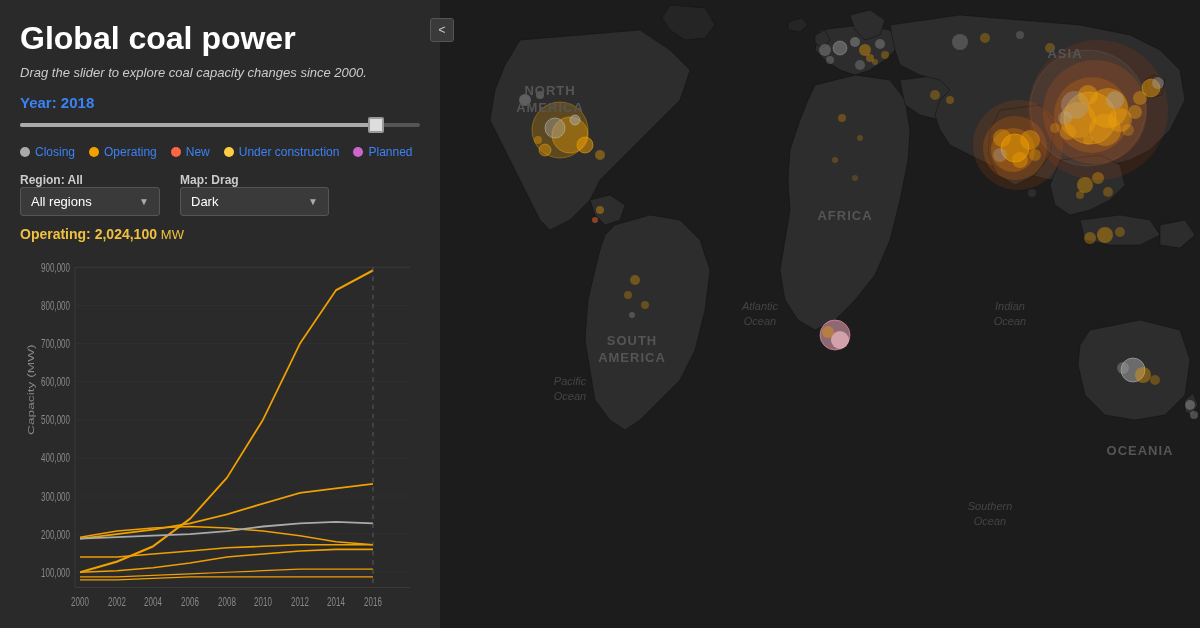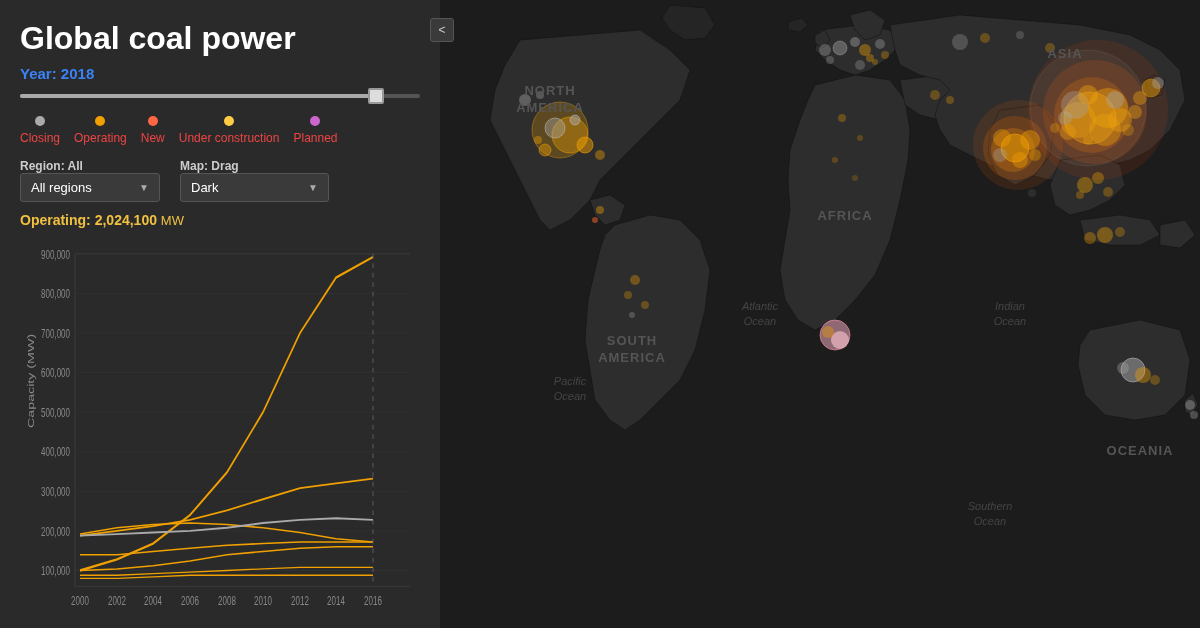--- a/index.html
+++ b/index.html
@@ -82,23 +82,22 @@
       display: flex;
       flex-wrap: wrap;
       gap: 6px 14px;
       margin-bottom: 14px;
     }
 
     .legend-item {
       display: flex;
       align-items: center;
       gap: 5px;
-      color: #ef4444;
+      color: #3b82f6;
       font-size: 12px;
-      flex-direction: column;
     }
 
     .legend-dot {
       width: 10px;
       height: 10px;
       border-radius: 50%;
     }
 
     .region-row {
       display: flex;
@@ -218,20 +217,21 @@
   </style>
 </head>
 <body>
 
 <div class="left-panel">
   <div class="collapse-btn">
     <span>&lt;</span>
   </div>
 
   <div class="panel-title">Global coal power</div>
+  <div class="panel-subtitle">Drag the slider to explore coal capacity changes since 2000.</div>
 
   <div class="year-label">Year: 2018</div>
 
   <div class="slider-container">
     <div class="slider-track">
       <div class="slider-fill"></div>
       <div class="slider-thumb"></div>
     </div>
   </div>
 

